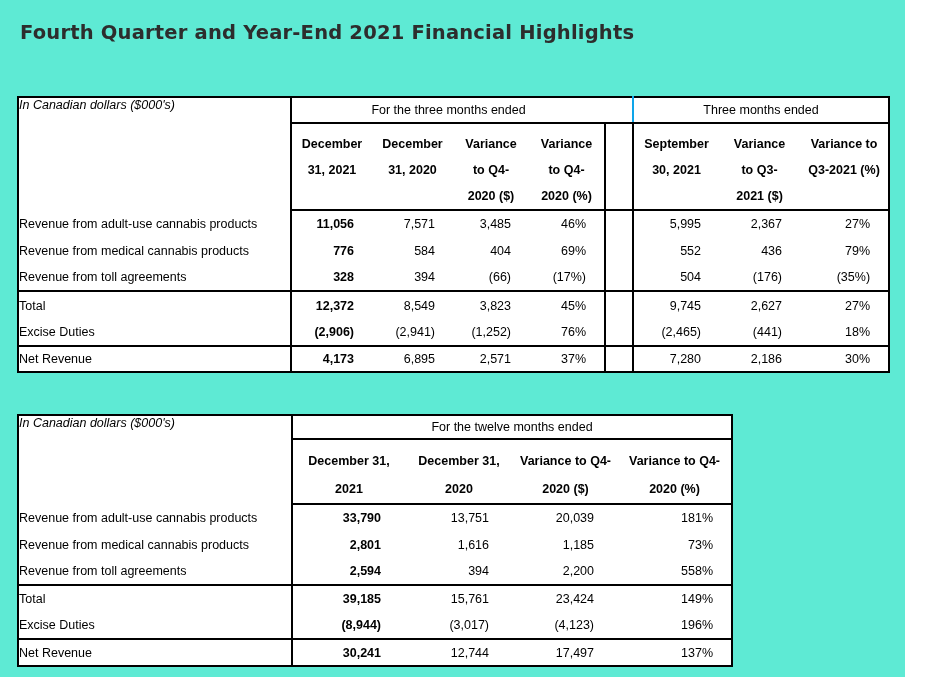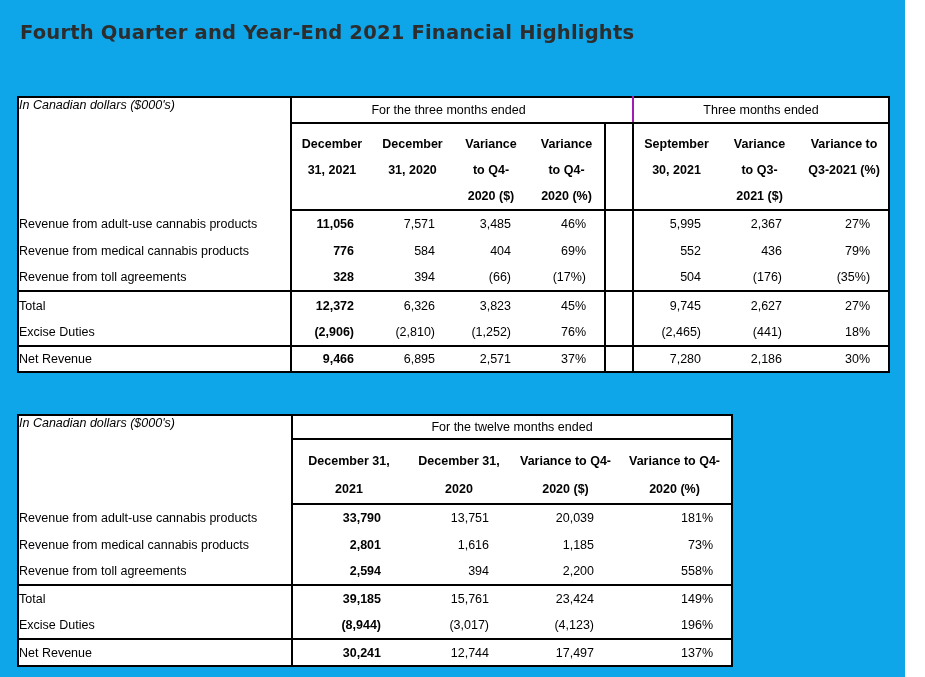--- a/index.html
+++ b/index.html
@@ -1,20 +1,20 @@
 <!DOCTYPE html>
 <html><head>
 <meta charset="utf-8">
 <style>
   html, body { margin: 0; padding: 0; background: #fff; }
   #page {
     position: relative;
     width: 905px;
     height: 677px;
-    background: #0ea5e9;
+    background: #5eead4;
     font-family: "Liberation Sans", sans-serif;
     color: #000;
     overflow: hidden;
   }
   #title {
     position: absolute;
     left: 20px;
     top: 21px;
     font-size: 19.5px;
     font-weight: bold;
@@ -37,21 +37,21 @@
   
   .lblcol { border-right: 2px solid #000; text-align: left; padding-left: 12px; }
   .lblhdr { font-style: italic; vertical-align: top; padding-top: 29px; }
   
   .grphdr {
     font-weight: bold;
     text-align: center;
     border-bottom: 2px solid #000;
     vertical-align: middle;
   }
-  .grp2 { border-left: 2px solid #a21caf; margin-top: 24px; }
+  .grp2 { border-left: 2px solid #0ea5e9; margin-top: 24px; }
   .gapspan { border-bottom: 2px solid #000; }
   
   th.colhdr {
     font-weight: bold;
     text-align: center;
     vertical-align: top;
     padding-top: 7px;
     white-space: pre-line;
     line-height: 26px;
   }
@@ -147,44 +147,44 @@
       <td class="num pct">(17%)</td>
       <td class="gap"></td>
       <td class="num">504</td>
       <td class="num">(176)</td>
       <td class="num pct">(35%)</td>
     </tr>
 
     <tr class="sep" style="height:28px">
       <td class="lblcol">Total</td>
       <td class="num b">12,372</td>
-      <td class="num">6,326</td>
+      <td class="num">8,549</td>
       <td class="num">3,823</td>
       <td class="num pct">45%</td>
       <td class="gap"></td>
       <td class="num">9,745</td>
       <td class="num">2,627</td>
       <td class="num pct">27%</td>
     </tr>
 
     <tr style="height:27px">
       <td class="lblcol">Excise Duties</td>
       <td class="num b">(2,906)</td>
-      <td class="num">(2,810)</td>
+      <td class="num">(2,941)</td>
       <td class="num">(1,252)</td>
       <td class="num pct">76%</td>
       <td class="gap"></td>
       <td class="num">(2,465)</td>
       <td class="num">(441)</td>
       <td class="num pct">18%</td>
     </tr>
 
     <tr class="sep" style="height:26px">
       <td class="lblcol">Net Revenue</td>
-      <td class="num b">9,466</td>
+      <td class="num b">4,173</td>
       <td class="num">6,895</td>
       <td class="num">2,571</td>
       <td class="num pct">37%</td>
       <td class="gap"></td>
       <td class="num">7,280</td>
       <td class="num">2,186</td>
       <td class="num pct">30%</td>
     </tr>
   </tbody>
     </table>

